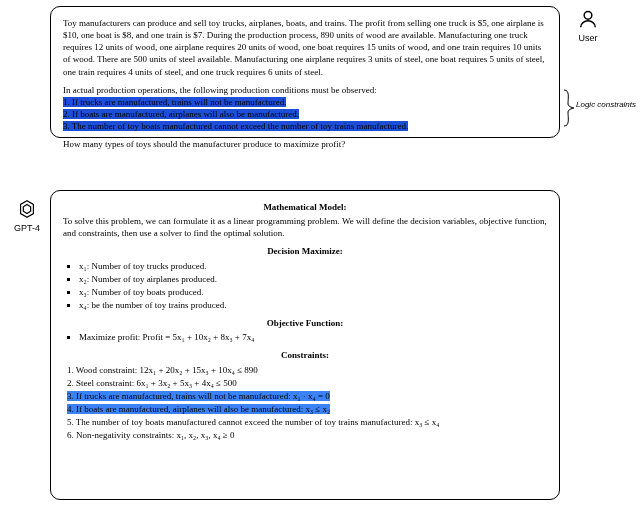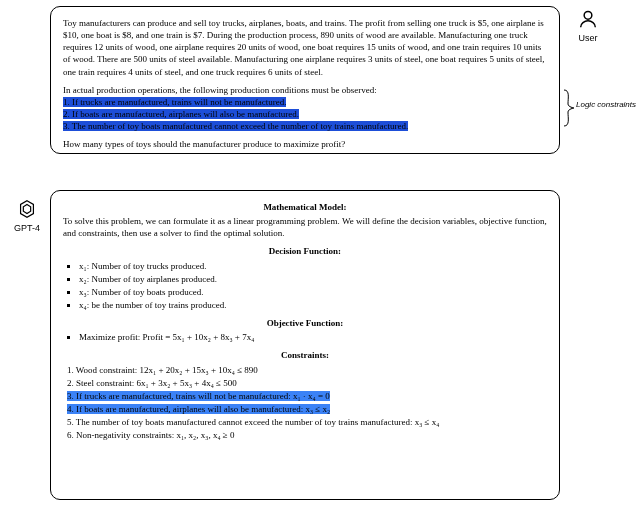--- a/index.html
+++ b/index.html
@@ -17,21 +17,21 @@
     position: absolute;
     border: 1px solid #000;
     border-radius: 10px;
     padding: 10px 12px;
     background: #fff;
   }
   .user-bubble {
     left: 50px;
     top: 6px;
     width: 510px;
-    height: 148px;
+    height: 132px;
   }
   .gpt-bubble {
     left: 50px;
     top: 190px;
     width: 510px;
     height: 310px;
     font-family: "Times New Roman", Times, serif;
   }
   .user-icon {
     position: absolute;
@@ -119,21 +119,21 @@
       <polygon points="12,7 16,9.5 16,14.5 12,17 8,14.5 8,9.5"></polygon>
     </g>
   </svg>
   <div class="gpt-label">GPT-4</div>
 </div>
 
 <div class="bubble gpt-bubble">
   <div class="heading" style="margin-top:0">Mathematical Model:</div>
   <div class="para">To solve this problem, we can formulate it as a linear programming problem. We will define the decision variables, objective function, and constraints, then use a solver to find the optimal solution.</div>
 
-  <div class="heading">Decision Function:</div>
+  <div class="heading">Decision Maximize:</div>
   <ul class="indent-list">
     <li>x₁: Number of toy trucks produced.</li>
     <li>x₂: Number of toy airplanes produced.</li>
     <li>x₃: Number of toy boats produced.</li>
     <li>x₄: be the number of toy trains produced.</li>
   </ul>
 
   <div class="heading">Objective Function:</div>
   <ul class="indent-list">
     <li>Maximize profit: Profit =  5x₁ +  10x₂ +  8x₃ +  7x₄</li>

